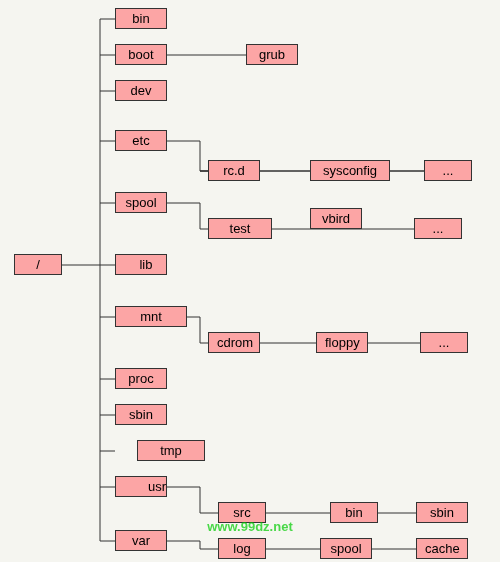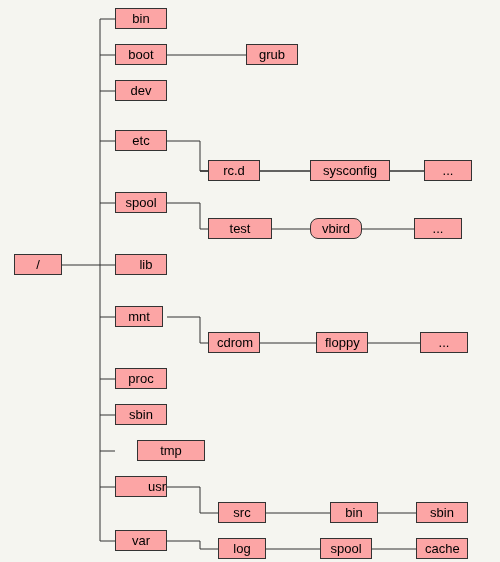--- a/index.html
+++ b/index.html
@@ -137,42 +137,43 @@
   </svg>
 
   <div class="node" style="left:14px; top:254px; width:38px;">/</div>
 
   <div class="node" style="left:115px; top:8px; width:52px;">bin</div>
   <div class="node" style="left:115px; top:44px; width:52px;">boot</div>
   <div class="node" style="left:115px; top:80px; width:52px;">dev</div>
   <div class="node" style="left:115px; top:130px; width:52px;">etc</div>
   <div class="node" style="left:115px; top:192px; width:52px;">spool</div>
   <div class="node" style="left:115px; top:254px; width:52px;padding-left:18px;">lib</div>
-  <div class="node" style="left:115px; top:306px; width:48px;">mnt</div>
+  <div class="node" style="left:115px; top:306px; width:72px;">mnt</div>
   <div class="node" style="left:115px; top:368px; width:52px;">proc</div>
   <div class="node" style="left:115px; top:404px; width:52px;">sbin</div>
   <div class="node" style="left:115px; top:440px; width:68px;margin-left:22px;">tmp</div>
   <div class="node" style="left:115px; top:476px; width:52px;padding-left:32px;">usr</div>
   <div class="node" style="left:115px; top:530px; width:52px;">var</div>
 
   <div class="node" style="left:246px; top:44px; width:52px;">grub</div>
 
   <div class="node" style="left:208px; top:160px; width:52px;">rc.d</div>
   <div class="node" style="left:310px; top:160px; width:80px;">sysconfig</div>
   <div class="node" style="left:424px; top:160px; width:38px;">...</div>
 
   <div class="node" style="left:208px; top:218px; width:64px;">test</div>
-  <div class="node" style="left:310px; top:218px; width:52px;border-radius:8px;">vbird</div>
+  <div class="node" style="left:310px; top:208px; width:52px;">vbird</div>
   <div class="node" style="left:414px; top:218px; width:38px;">...</div>
 
   <div class="node" style="left:208px; top:332px; width:52px;">cdrom</div>
   <div class="node" style="left:316px; top:332px; width:52px;">floppy</div>
   <div class="node" style="left:420px; top:332px; width:38px;">...</div>
 
   <div class="node" style="left:218px; top:502px; width:46px;">src</div>
   <div class="node" style="left:330px; top:502px; width:46px;">bin</div>
   <div class="node" style="left:416px; top:502px; width:52px;">sbin</div>
 
   <div class="node" style="left:218px; top:538px; width:46px;">log</div>
   <div class="node" style="left:320px; top:538px; width:52px;">spool</div>
   <div class="node" style="left:416px; top:538px; width:52px;text-align:center;">cache</div>
 
+  <div class="watermark">www.99dz.net</div>
 </div>
 
 </body></html>

